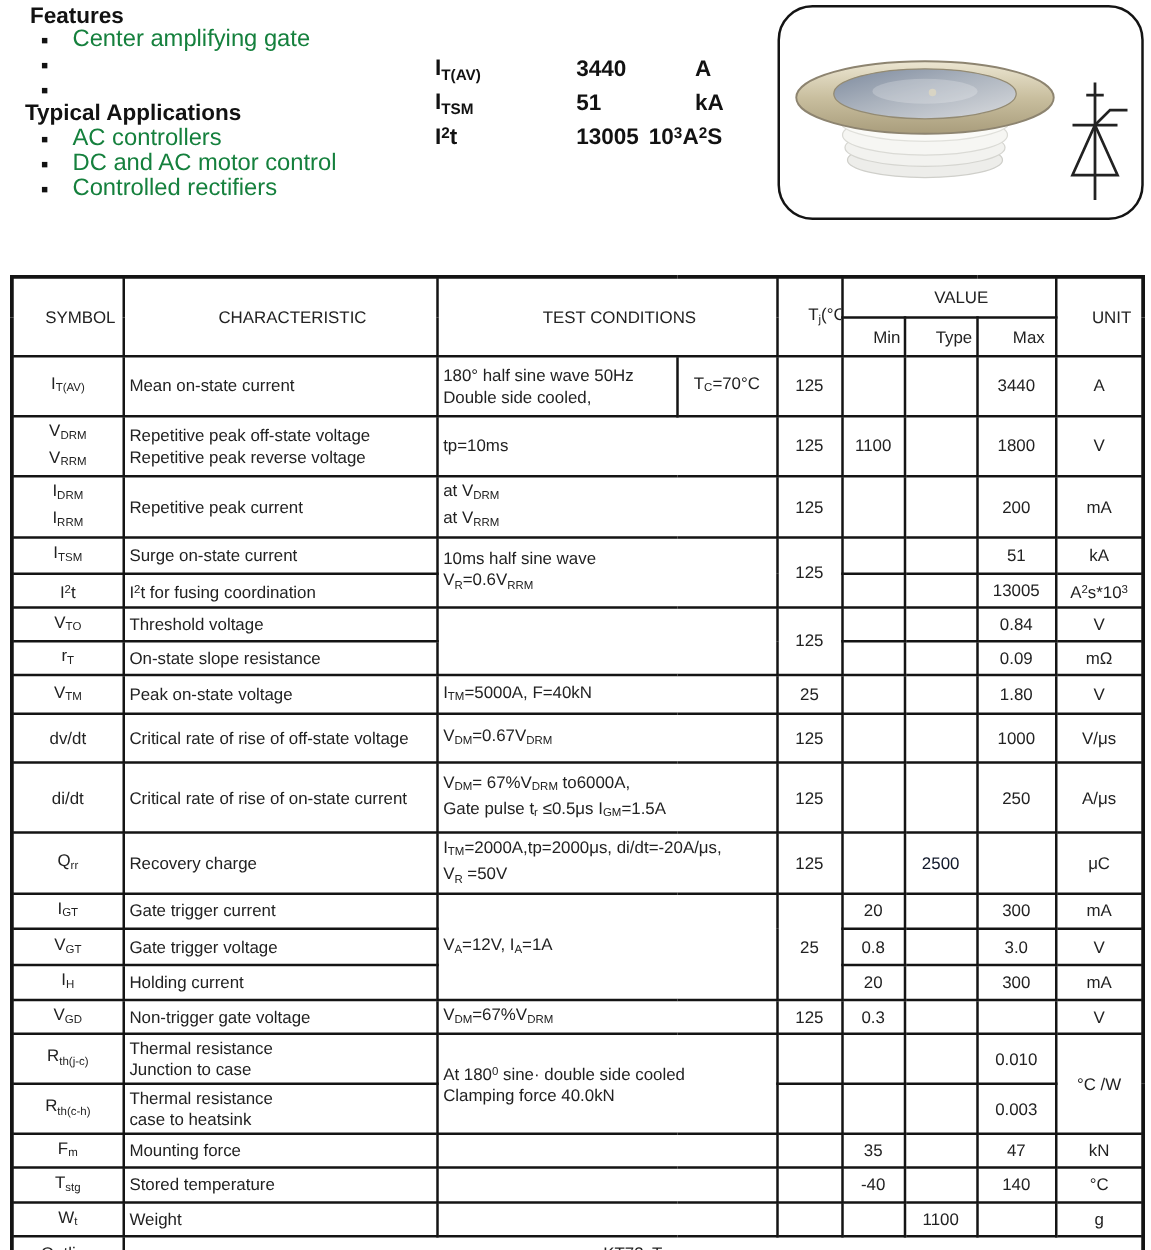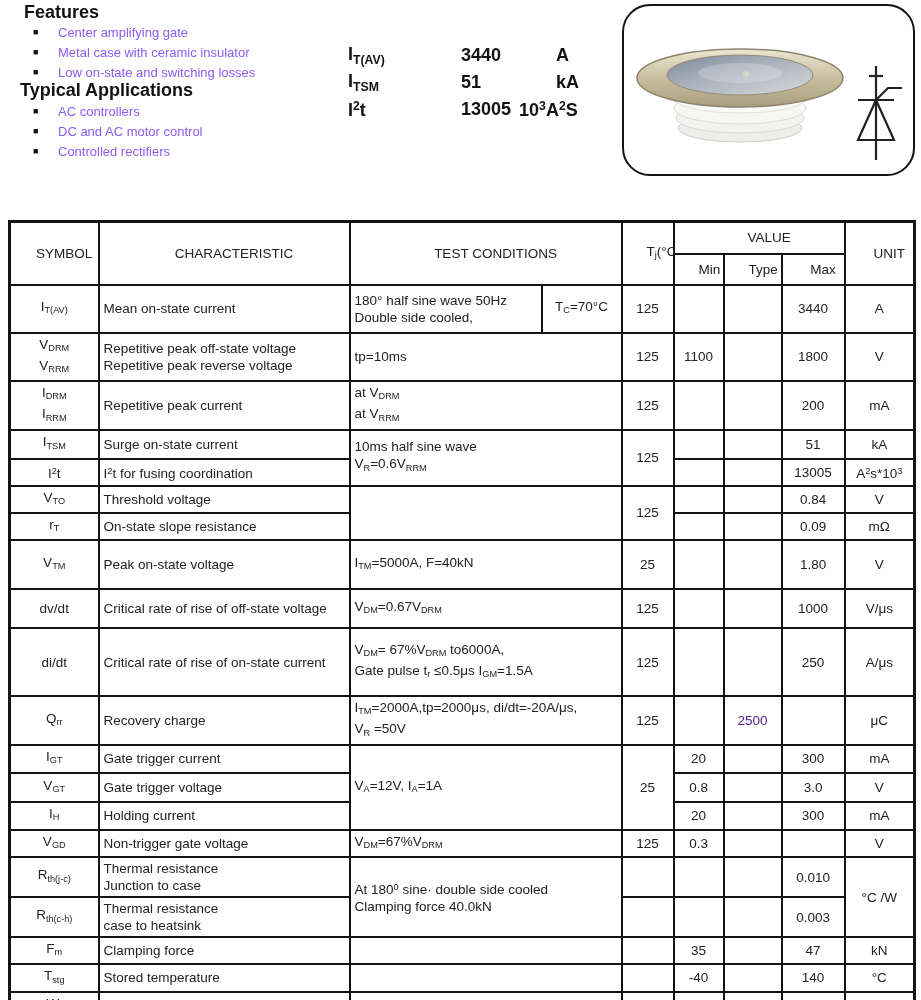--- a/index.html
+++ b/index.html
@@ -7,21 +7,21 @@
        font-family:"Liberation Sans", sans-serif;color:#1e1e1e;}
   sub{font-size:68%;vertical-align:-0.25em;margin-top:36px;}
   sup{font-size:68%;vertical-align:0.45em;}
 
   
   .abs{position:absolute;}
   .h1{font-size:18px;font-weight:bold;color:#121212;}
   .bullet-list{display:flex;flex-direction:column;}
   .b-row{display:flex;align-items:center;height:20px;}
   .bullet{width:34px;padding-left:9px;font-size:9px;color:#121212;box-sizing:border-box;}
-  .b-text{font-size:13px;color:#8b5cf6;}
+  .b-text{font-size:19px;color:#15803d;}
 
   .spec-block{display:flex;flex-direction:column;}
   .spec-row{display:flex;align-items:center;height:27px;font-size:18px;font-weight:bold;color:#121212;}
   .spec-label{width:113px;}
   .spec-value{width:95px;}
 
   .device-box{border:2.5px solid #141414;border-radius:28px;background:#fff;}
 
   
   table.ds{position:absolute;left:8px;top:220px;width:905px;
@@ -41,25 +41,23 @@
 
 <div class="abs h1" style="left:24px;top:2px;">Features</div>
 
 <div class="abs bullet-list" style="left:24px;top:22px;">
   <div class="b-row">
     <span class="bullet">■</span>
     <span class="b-text">Center amplifying gate</span>
   </div>
   <div class="b-row">
     <span class="bullet">■</span>
-    <span class="b-text">Metal case with ceramic insulator</span>
-  </div>
-  <div class="b-row">
-    <span class="bullet">■</span>
-    <span class="b-text">Low on-state and switching losses</span>
+  </div>
+  <div class="b-row">
+    <span class="bullet">■</span>
   </div>
 </div>
 
 <div class="abs h1" style="left:20px;top:80px;">Typical Applications</div>
 
 <div class="abs bullet-list" style="left:24px;top:101px;">
   <div class="b-row">
     <span class="bullet">■</span>
     <span class="b-text">AC controllers</span>
   </div>
@@ -220,21 +218,21 @@
   </tr>
   <tr style="height:27px">
     <td class="sym">r<sub>T</sub></td>
     <td class="l">On-state slope resistance</td>
     <td class="c"></td>
     <td class="c"></td>
     <td class="c">0.09</td>
     <td class="c">mΩ</td>
   </tr>
 
-  <tr style="height:49px">
+  <tr style="height:31px">
     <td class="sym">V<sub>TM</sub></td>
     <td class="l">Peak on-state voltage</td>
     <td class="l" colspan="2">I<sub>TM</sub>=5000A, F=40kN</td>
     <td class="c">25</td>
     <td class="c"></td>
     <td class="c"></td>
     <td class="c">1.80</td>
     <td class="c">V</td>
   </tr>
 
@@ -242,38 +240,38 @@
     <td class="sym">dv/dt</td>
     <td class="l">Critical rate of rise of off-state voltage</td>
     <td class="l" colspan="2">V<sub>DM</sub>=0.67V<sub>DRM</sub></td>
     <td class="c">125</td>
     <td class="c"></td>
     <td class="c"></td>
     <td class="c">1000</td>
     <td class="c">V/μs</td>
   </tr>
 
-  <tr style="height:68px">
+  <tr style="height:56px">
     <td class="sym">di/dt</td>
     <td class="l">Critical rate of rise of on-state current</td>
     <td class="l" colspan="2">V<sub>DM</sub>= 67%V<sub>DRM</sub>    to6000A,<br>Gate pulse t<sub>r</sub> ≤0.5μs    I<sub>GM</sub>=1.5A</td>
     <td class="c">125</td>
     <td class="c"></td>
     <td class="c"></td>
     <td class="c">250</td>
     <td class="c">A/μs</td>
   </tr>
 
   <tr style="height:40px">
     <td class="sym">Q<sub>rr</sub></td>
     <td class="l">Recovery charge</td>
     <td class="l" colspan="2">I<sub>TM</sub>=2000A,tp=2000μs, di/dt=-20A/μs,<br>V<sub>R</sub> =50V</td>
     <td class="c">125</td>
     <td class="c"></td>
-    <td class="c" style="color: #4c1d95;">2500</td>
+    <td class="c" style="color: #0f172a;">2500</td>
     <td class="c"></td>
     <td class="c">μC</td>
   </tr>
 
   <tr style="height:28px">
     <td class="sym">I<sub>GT</sub></td>
     <td class="l">Gate trigger current</td>
     <td class="l" colspan="2" rowspan="3">V<sub>A</sub>=12V, I<sub>A</sub>=1A</td>
     <td class="c" rowspan="3">25</td>
     <td class="c">20</td>
@@ -323,21 +321,21 @@
     <td class="sym">R<sub>th(c-h)</sub></td>
     <td class="l">Thermal resistance<br>case to heatsink</td>
     <td class="c"></td>
     <td class="c"></td>
     <td class="c"></td>
     <td class="c">0.003</td>
   </tr>
 
   <tr style="height:26px">
     <td class="sym">F<sub>m</sub></td>
-    <td class="l">Clamping force</td>
+    <td class="l">Mounting force</td>
     <td class="l" colspan="2"></td>
     <td class="c"></td>
     <td class="c">35</td>
     <td class="c"></td>
     <td class="c">47</td>
     <td class="c">kN</td>
   </tr>
 
   <tr style="height:25px">
     <td class="sym">T<sub>stg</sub></td>

